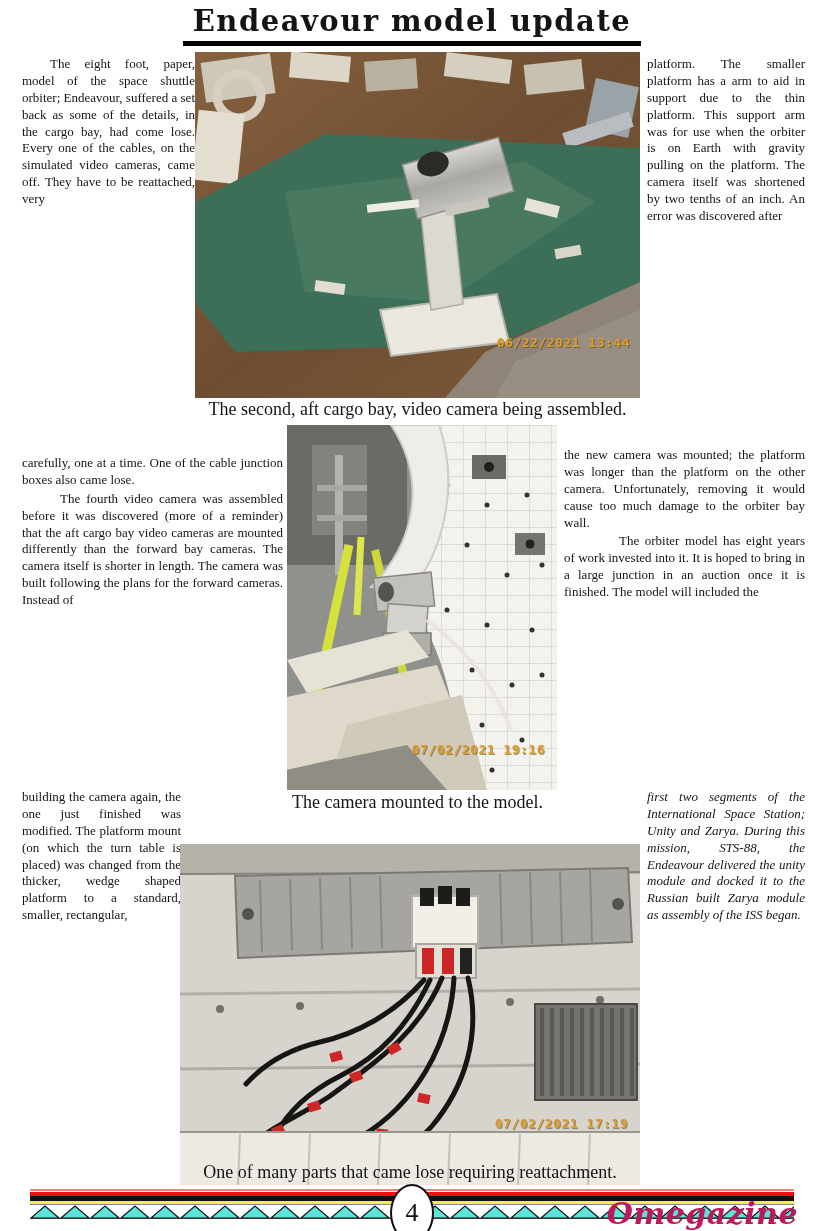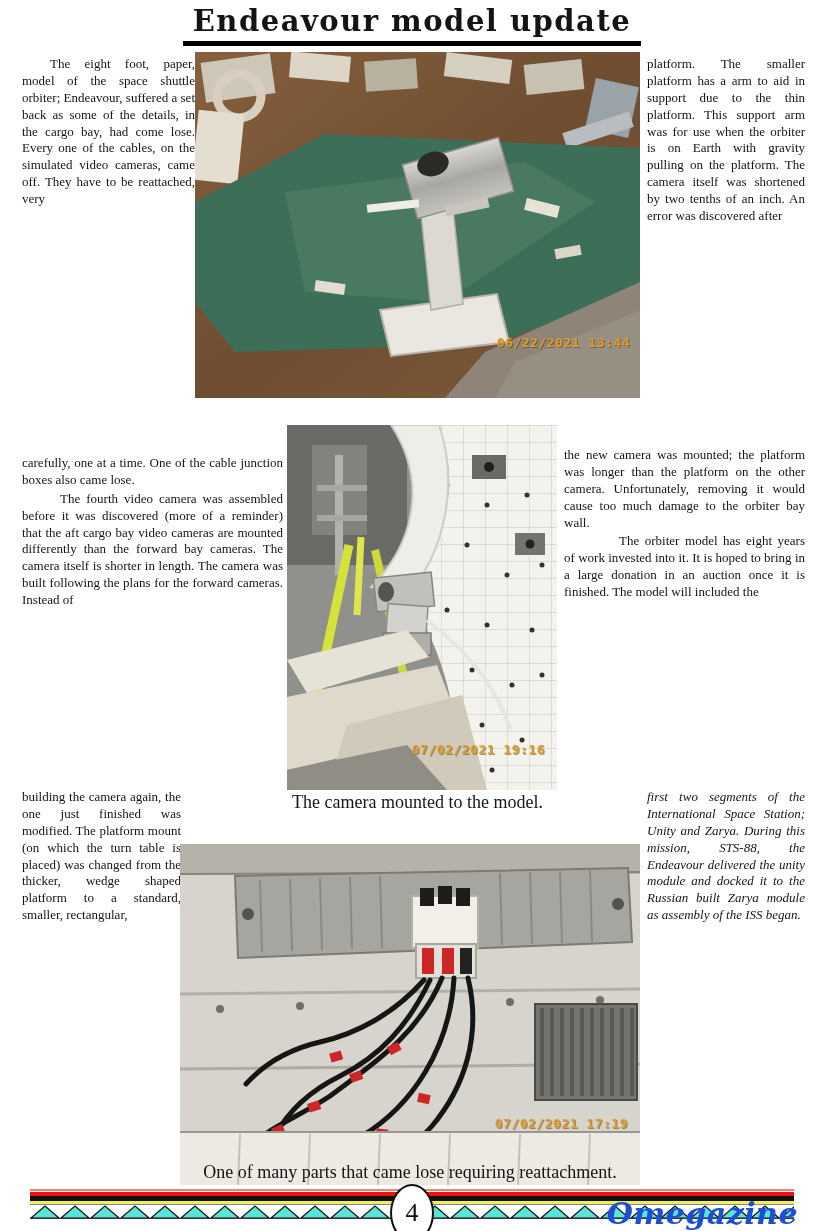--- a/index.html
+++ b/index.html
@@ -79,21 +79,21 @@
     position:absolute;left:390px;top:1184px;width:40px;height:54px;
     background:#fff;border:2px solid #111;border-radius:50%;
     display:flex;align-items:center;justify-content:center;
     font-family:"Liberation Serif", serif;font-size:26px;color:#111;
     z-index:3;
   }
   #magazine-logo{
     position:absolute;right:26px;top:1196px;
     font-family:"DejaVu Serif", serif;
     font-weight:bold;font-style:italic;
-    font-size:30px;color:#1d4ed8;letter-spacing:0.5px;
+    font-size:30px;color:#be185d;letter-spacing:0.5px;
     z-index:2;
   }
 </style>
 </head>
 <body>
 
 <div id="page">
 
   <div class="title-wrap">
     <span class="title">Endeavour model update</span>
@@ -108,21 +108,21 @@
   <div class="col" id="txt-l2">
     <p>carefully, one at a time. One of the cable junction boxes also came lose.</p>
     <p class="ind-md">The fourth video camera was assembled before it was discovered (more of a reminder) that the aft cargo bay video cameras are mounted differently than the forward bay cameras. The camera itself is shorter in length. The camera was built following the plans for the forward cameras. Instead of</p>
   </div>
 
   <div class="col" id="txt-r1">
     <p>platform. The smaller platform has a arm to aid in support due to the thin platform. This support arm was for use when the orbiter is on Earth with gravity pulling on the platform. The camera itself was shortened by two tenths of an inch. An error was discovered after</p>
   </div>
   <div class="col" id="txt-r2">
     <p>the new camera was mounted; the platform was longer than the platform on the other camera. Unfortunately, removing it would cause too much damage to the orbiter bay wall.</p>
-    <p class="ind-lg">The orbiter model has eight years of work invested into it. It is hoped to bring in a large donation in an auction once it is finished. The model will included the</p>
+    <p class="ind-lg">The orbiter model has eight years of work invested into it. It is hoped to bring in a large junction in an auction once it is finished. The model will included the</p>
   </div>
   <div class="col" id="txt-r3">
     <p>first two segments of the International Space Station; Unity and Zarya. During this mission, STS-88, the Endeavour delivered the unity module and docked it to the Russian built Zarya module as assembly of the ISS began.</p>
   </div>
 
   <div class="photo" id="photo1">
     <svg width="445" height="346" viewBox="0 0 445 346">
       <defs>
         <linearGradient id="wood" x1="0" y1="0" x2="1" y2="1">
           <stop offset="0" stop-color="#86613f"></stop>
@@ -159,20 +159,21 @@
 
       <polygon points="185,258 302,242 314,290 196,304" fill="#e9e7e0" stroke="#b7b4ab" stroke-width="2"></polygon>
       <polygon points="226,162 258,156 268,252 236,258" fill="#dcd9d2" stroke="#b0ada5" stroke-width="1.5"></polygon>
       <rect x="213" y="98" width="100" height="56" fill="url(#silver)" stroke="#8f8d88" stroke-width="1.5" transform="rotate(-16 263 126)"></rect>
       <ellipse cx="238" cy="112" rx="16" ry="12" fill="#2a2a26" transform="rotate(-16 238 112)"></ellipse>
       <rect x="172" y="150" width="52" height="8" fill="#efece4" transform="rotate(-6 198 154)"></rect>
       <rect x="250" y="150" width="44" height="10" fill="#c9c6bf" transform="rotate(-12 272 155)"></rect>
     </svg>
     <span class="timestamp" id="ts1">06/22/2021 13:44</span>
   </div>
+  <div class="caption" id="cap1">The second, aft cargo bay, video camera being assembled.</div>
 
   <div class="photo" id="photo2">
     <svg width="270" height="365" viewBox="0 0 270 365">
       <defs>
         <pattern id="tiles" width="22" height="17" patternUnits="userSpaceOnUse">
           <rect width="22" height="17" fill="#f3f2ec"></rect>
           <path d="M22 0 H0 V17" fill="none" stroke="#c9c7c0" stroke-width="1"></path>
         </pattern>
         <clipPath id="wallclip">
           <path d="M150 0 C175 55 160 115 118 160 L140 205 C162 250 172 300 172 365 L270 365 L270 0 Z"></path>

